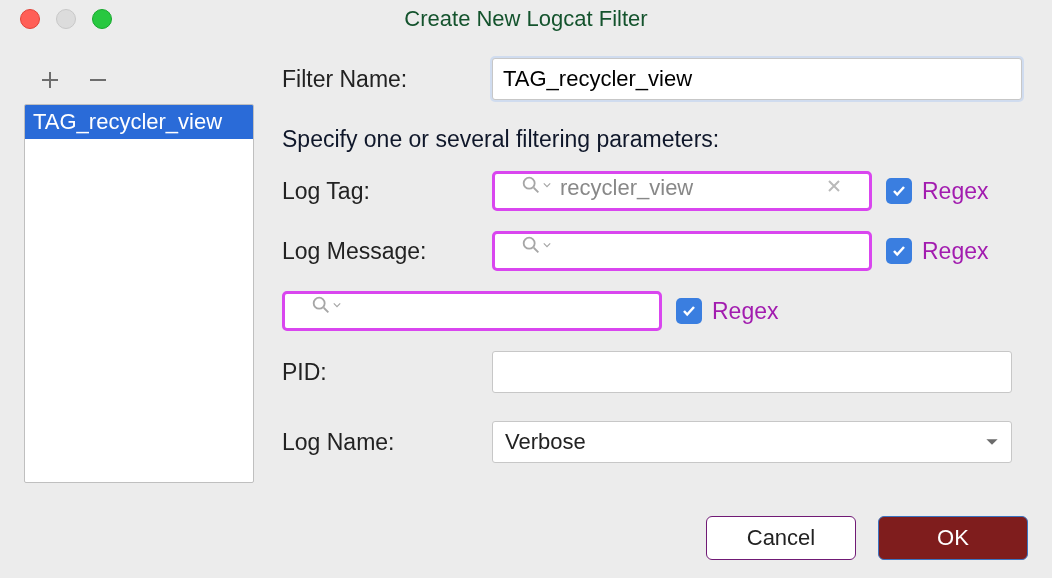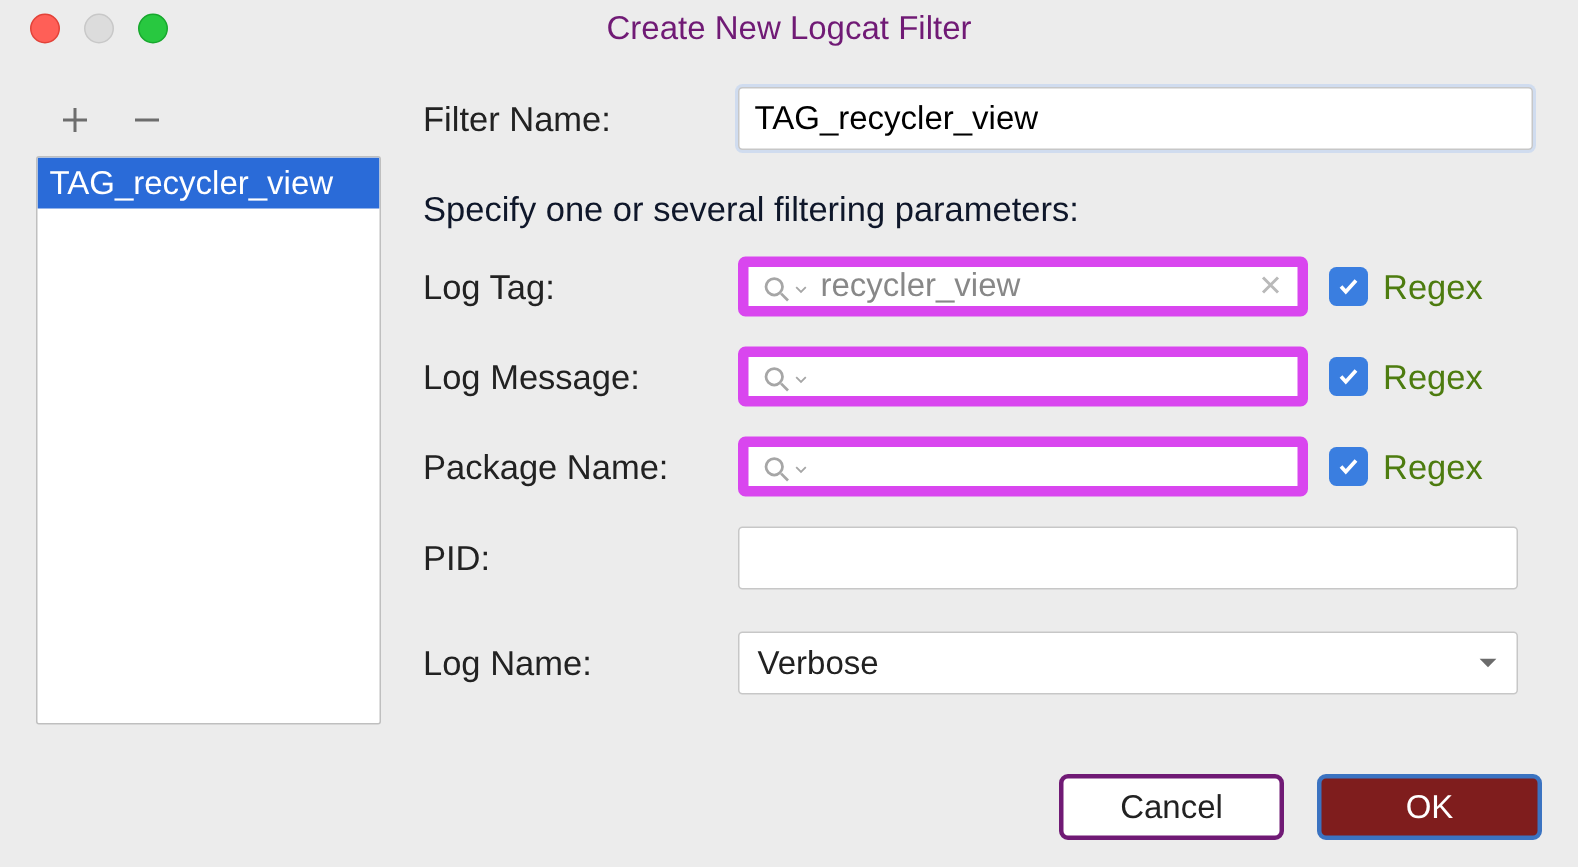--- a/index.html
+++ b/index.html
@@ -33,21 +33,21 @@
     border-radius: 50%;
   }
   .tl.red { background: #ff5f57; border: 1px solid #e24238; }
   .tl.yellow { background: #dcdcdc; border: 1px solid #c8c8c8; }
   .tl.green { background: #28c840; border: 1px solid #17a82d; }
   .title {
     position: absolute;
     left: 0; right: 0;
     text-align: center;
     font-size: 22px;
-    color: #701a75;
+    color: #14532d;
     pointer-events: none;
   }
   .body {
     display: flex;
     padding: 20px 24px 0 24px;
     gap: 28px;
   }
   .left-col {
     width: 230px;
     display: flex;
@@ -121,26 +121,26 @@
   .field-wrap {
     flex: 1;
     display: flex;
     align-items: center;
     gap: 14px;
   }
   .search-input {
     position: relative;
     flex: 0 0 380px;
     height: 40px;
-    border: 7px solid #d946ef;
+    border: 3px solid #d946ef;
     border-radius: 5px;
     background: #fff;
     display: flex;
-    align-items: flex-end;
-    padding: 0 8px;
+    align-items: flex-start;
+    padding: 0 25px;
   }
   .search-input .mag {
     color: #a6a6a6;
     display: inline-flex;
     align-items: center;
     margin-right: 6px;
   }
   .search-input input {
     border: none;
     outline: none;
@@ -162,21 +162,21 @@
   .chk {
     width: 26px; height: 26px;
     border-radius: 5px;
     background: #3a7ee0;
     display: inline-flex;
     align-items: center; justify-content: center;
     color: #fff;
   }
   .regex-label {
     font-size: 23px;
-    color: #4d7c0f;
+    color: #a21caf;
   }
   .pid-input {
     flex: 0 0 520px;
   }
   .select {
     flex: 0 0 520px;
     height: 42px;
     border: 1px solid #c7c7c7;
     border-radius: 3px;
     background: #fff;
@@ -194,21 +194,21 @@
     display: flex;
     gap: 22px;
   }
   .btn-std {
     min-width: 150px;
     height: 44px;
     border-radius: 6px;
     font-size: 22px;
     display: inline-flex;
     align-items: center; justify-content: center;
-    border: 3px solid #701a75;
+    border: 1px solid #701a75;
     background: #fff;
     color: #222;
   }
   .btn-primary {
     background: #7f1d1d;
     border-color: #3b73c1;
     color: #fff;
   }
   .caret-svg { width: 10px; }
 </style>
@@ -308,21 +308,20 @@
               <svg width="16" height="16" viewBox="0 0 16 16">
                   <path d="M3 8l3.2 3.5L13 4" fill="none" stroke="#fff" stroke-width="2.5"></path>
                 </svg>
             </span>
             <span class="regex-label">Regex</span>
           </div>
         </div>
       </div>
 
       <div class="row">
-        <div class="label">Package Name:</div>
         <div class="field-wrap">
           <div class="search-input">
             <span class="mag">
               <svg width="22" height="22" viewBox="0 0 24 24" fill="none" stroke="#a6a6a6" stroke-width="2">
                   <circle cx="10" cy="10" r="6"></circle>
                   <line x1="15" y1="15" x2="20" y2="20"></line>
                 </svg>
               <svg class="caret-svg" width="8" height="8" viewBox="0 0 10 10">
                   <path d="M1 3l4 4 4-4" fill="none" stroke="#a6a6a6" stroke-width="1.5"></path>
                 </svg>

